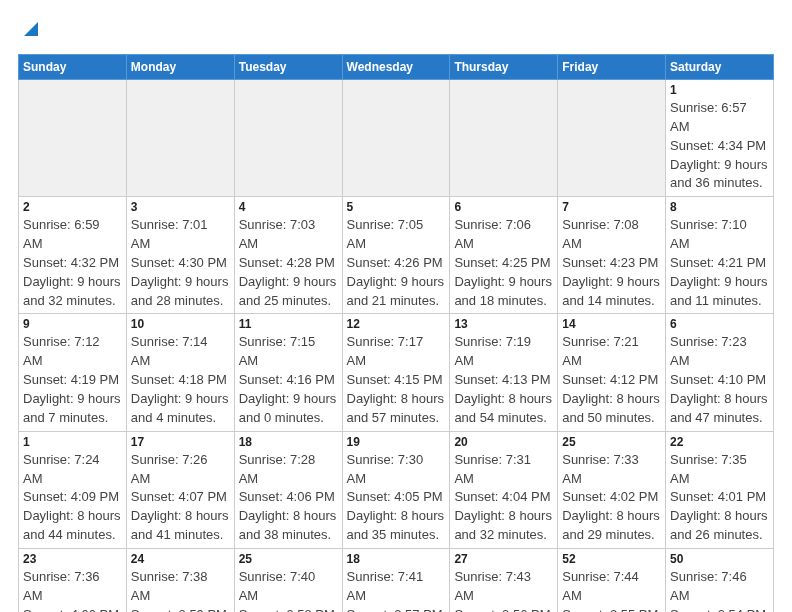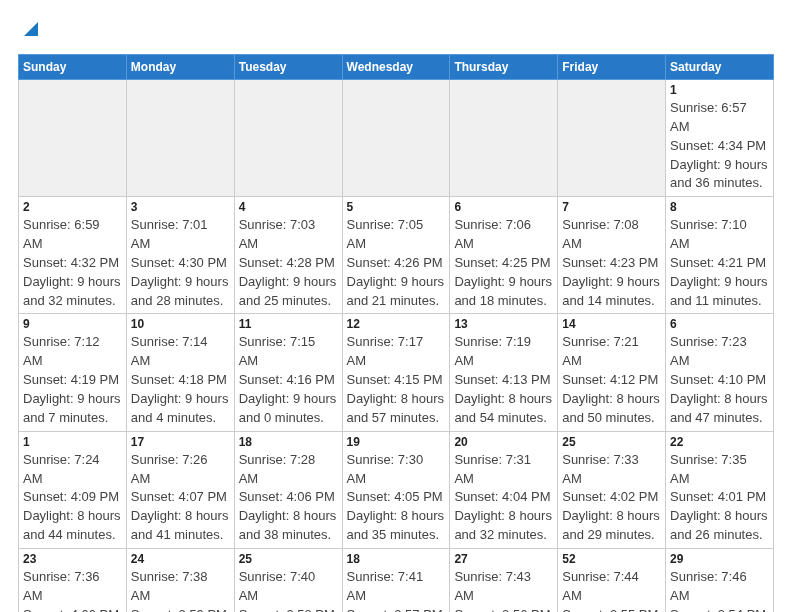--- a/index.html
+++ b/index.html
@@ -249,21 +249,21 @@
           </td>
           <td>
             <span class="day-number">27</span>
             <div class="day-info">Sunrise: 7:43 AM<br>Sunset: 3:56 PM<br>Daylight: 8 hours<br>and 13 minutes.</div>
           </td>
           <td>
             <span class="day-number">52</span>
             <div class="day-info">Sunrise: 7:44 AM<br>Sunset: 3:55 PM<br>Daylight: 8 hours<br>and 11 minutes.</div>
           </td>
           <td>
-            <span class="day-number">29</span>
+            <span class="day-number">50</span>
             <div class="day-info">Sunrise: 7:46 AM<br>Sunset: 3:54 PM<br>Daylight: 8 hours<br>and 8 minutes.</div>
           </td>
         </tr>
         <tr class="last-row">
           <td>
             <span class="day-number">30</span>
             <div class="day-info">Sunrise: 7:47 AM<br>Sunset: 3:54 PM<br>Daylight: 8 hours<br>and 6 minutes.</div>
           </td>
           <td class="empty"></td>
           <td class="empty"></td>

